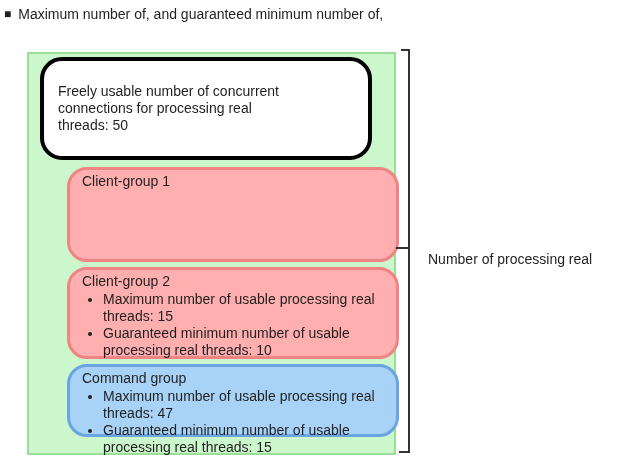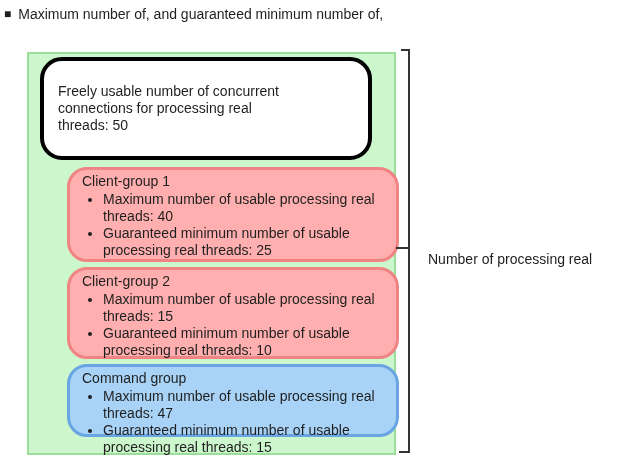--- a/index.html
+++ b/index.html
@@ -84,24 +84,20 @@
   </div>
 
   <div class="outer-box"></div>
 
   <div class="free-box">
     <div class="free-box-text">Freely usable number of concurrent connections for processing real threads: 50</div>
   </div>
 
   <div class="group group-client group-1">
     <div>Client-group 1</div>
-    <ul>
-      <li>Maximum number of usable processing real threads: 40</li>
-      <li>Guaranteed minimum number of usable processing real threads: 25</li>
-    </ul>
   </div>
 
   <div class="group group-client group-2">
     <div>Client-group 2</div>
     <ul>
       <li>Maximum number of usable processing real threads: 15</li>
       <li>Guaranteed minimum number of usable processing real threads: 10</li>
     </ul>
   </div>
 

